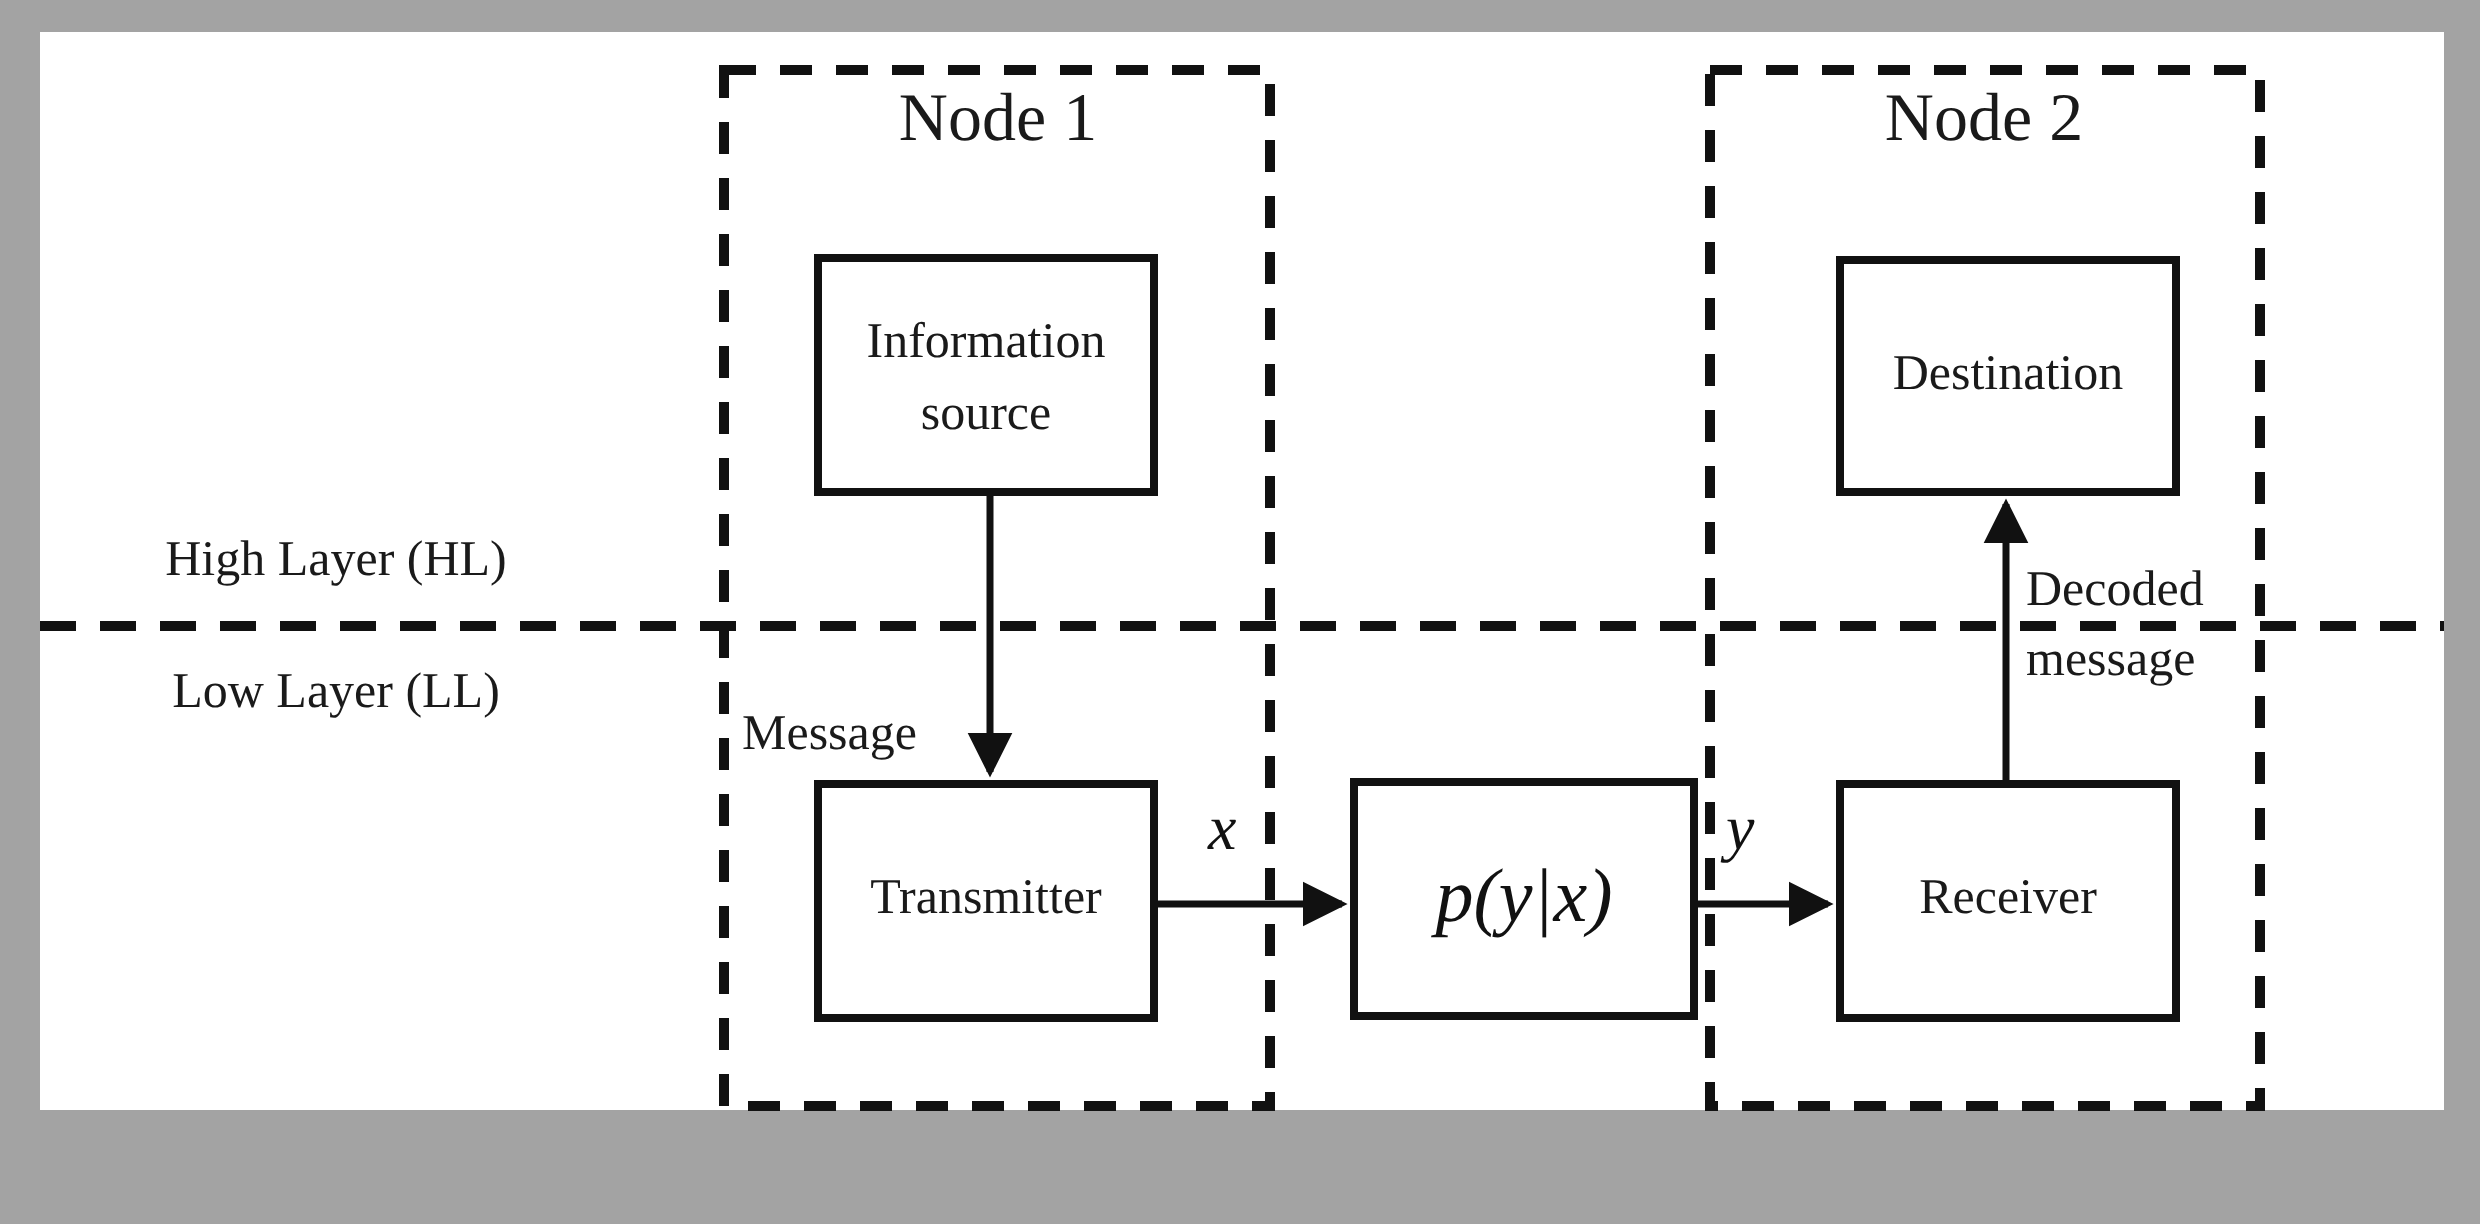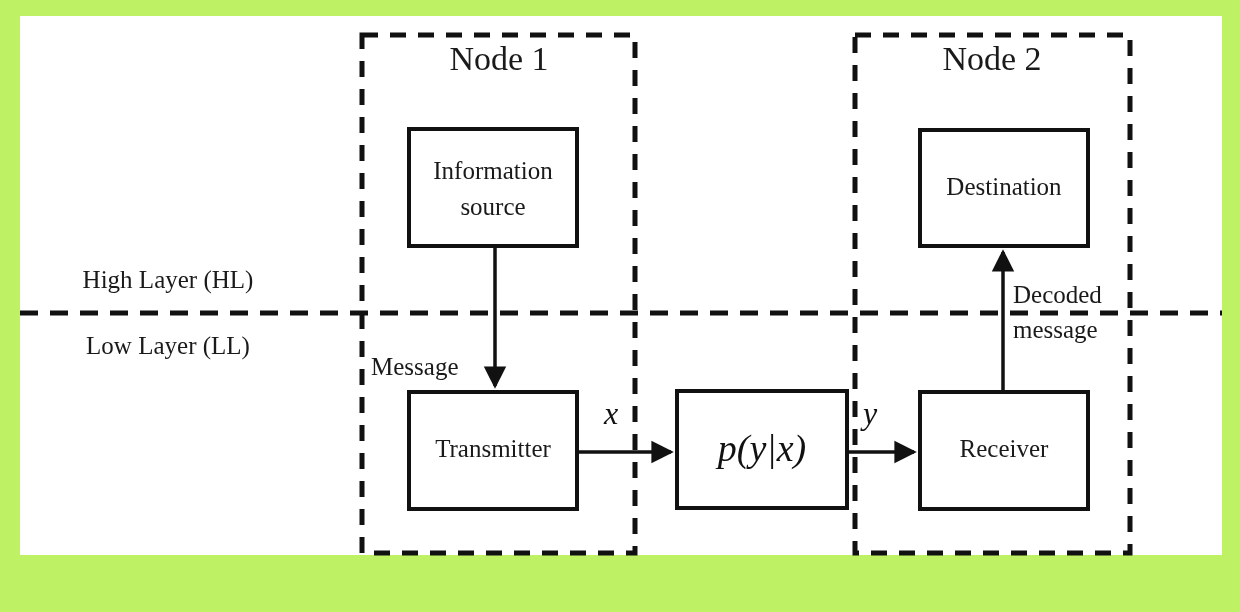--- a/index.html
+++ b/index.html
@@ -10,21 +10,21 @@
   body {
     width: 1240px;
     height: 612px;
     overflow: hidden;
     font-family: "Liberation Serif", "DejaVu Serif", serif;
   }
   #stage {
     position: relative;
     width: 1240px;
     height: 612px;
-    background: #bef264;
+    background: #a3a3a3;
   }
   #canvas {
     position: absolute;
     left: 20px;
     top: 16px;
     width: 1202px;
     height: 539px;
     background: #ffffff;
   }
   svg.diagram {

